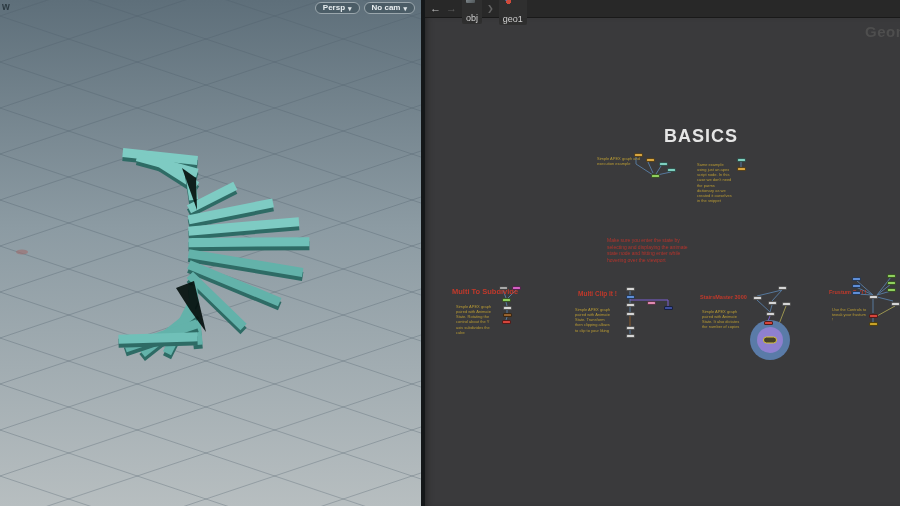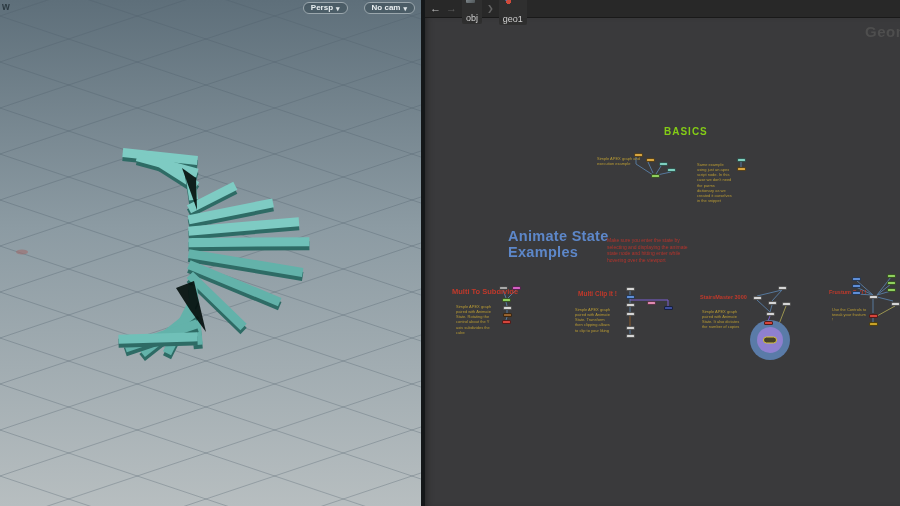--- a/index.html
+++ b/index.html
@@ -4,21 +4,21 @@
 <style>
   html,body{margin:0;padding:0;background:#222;}
   .app{position:relative;width:900px;height:506px;overflow:hidden;
        font-family:"Liberation Sans",sans-serif;background:#1c1c1c;}
 
   
   .viewport{position:absolute;left:0;top:0;width:421px;height:506px;overflow:hidden;
             background:linear-gradient(180deg,#5e6f7a 0%,#8c9ba3 45%,#b7bec0 100%);}
   .viewport svg{position:absolute;left:0;top:0;}
   .vp-label{position:absolute;left:2px;top:1px;font-size:10px;font-weight:bold;color:#2c3a42;}
-  .vp-toolbar{position:absolute;top:2px;right:6px;display:flex;gap:16px;justify-content:center;}
+  .vp-toolbar{position:absolute;top:2px;right:6px;display:flex;gap:4px;justify-content:center;}
   .pill{display:flex;align-items:center;gap:3px;height:12px;padding:0 7px;
         background:rgba(52,68,78,.45);border:1px solid #9aa6ac;border-radius:7px;
         color:#e8eef0;font-size:8px;font-weight:bold;font-family:inherit;cursor:default;line-height:1;}
   .pill .caret{font-size:7px;color:#dfe6e9;}
 
   
   .divider{position:absolute;left:421px;top:0;width:4px;height:506px;background:#141719;}
 
   
   .network{position:absolute;left:425px;top:0;width:475px;height:506px;overflow:hidden;background:#3a3a3c;}
@@ -205,22 +205,21 @@
           <line x1="452" y1="279" x2="468" y2="283" stroke="#56789c" stroke-width="1"></line>
           <line x1="470" y1="288" x2="452" y2="298" stroke="#9a9450" stroke-width="1"></line>
           <line x1="448" y1="300" x2="448" y2="304" stroke="#56789c" stroke-width="1"></line>
           <g>
             <circle cx="345" cy="322" r="20" fill="#5a7ba8"></circle>
             <circle cx="345" cy="322" r="13" fill="#8f80cf"></circle>
             <rect x="338.5" y="319" width="13" height="6" rx="3" fill="#454028" stroke="#d9c43a" stroke-width="1"></rect>
           </g>
         </svg>
       <div class="watermark">Geometry</div>
-    <div class="ntitle" style="left: 239px; top: 108px; font-size: 10px; color: #84cc16; letter-spacing: 1px;">BASICS</div>
-        <div class="ntitle" style="left: 83px; top: 210px; font-size: 14.5px; color: rgb(93, 135, 201); width: 120px; letter-spacing: 0.3px;">Animate State Examples</div>
+    <div class="ntitle" style="left: 239px; top: 108px; font-size: 18px; color: #e5e5e5; letter-spacing: 1px;">BASICS</div>
         <div class="ntitle" style="left: 27px; top: 269px; font-size: 7.5px; color: rgb(192, 57, 43);">Multi To Subdivide</div>
         <div class="ntitle" style="left: 153px; top: 272px; font-size: 6.5px; color: rgb(192, 57, 43);">Multi Clip It !</div>
         <div class="ntitle" style="left: 275px; top: 276px; font-size: 5.5px; color: rgb(192, 57, 43);">StairsMaster 3000</div>
         <div class="ntitle" style="left: 404px; top: 271px; font-size: 5.5px; color: rgb(192, 57, 43);">Frustum Cull !</div>
         <div class="nnote" style="left: 172px; top: 138px; width: 88px; font-size: 8px; color: rgb(185, 155, 51);">Simple APEX graph and execution example</div>
         <div class="nnote" style="left: 272px; top: 144px; width: 72px; font-size: 8px; color: rgb(185, 155, 51);">Same example using just an apex script node. In this case we don't need the parms dictionary as we created it ourselves in the snippet</div>
         <div class="nnote" style="left: 182px; top: 219px; width: 184px; font-size: 10px; color: rgb(181, 52, 44);">Make sure you enter the state by selecting and displaying the animate state node and hitting enter while hovering over the viewport</div>
         <div class="nnote" style="left: 31px; top: 286px; width: 80px; font-size: 8px; color: rgb(185, 155, 51);">Simple APEX graph paired with Animate State. Rotating the control about the Y axis subdivides the cube</div>
         <div class="nnote" style="left: 150px; top: 289px; width: 76px; font-size: 8px; color: rgb(185, 155, 51);">Simple APEX graph paired with Animate State. Transform then clipping allows to clip to your liking</div>
         <div class="nnote" style="left: 277px; top: 291px; width: 80px; font-size: 8px; color: rgb(185, 155, 51);">Simple APEX graph paired with Animate State. It also dictates the number of copies</div>

